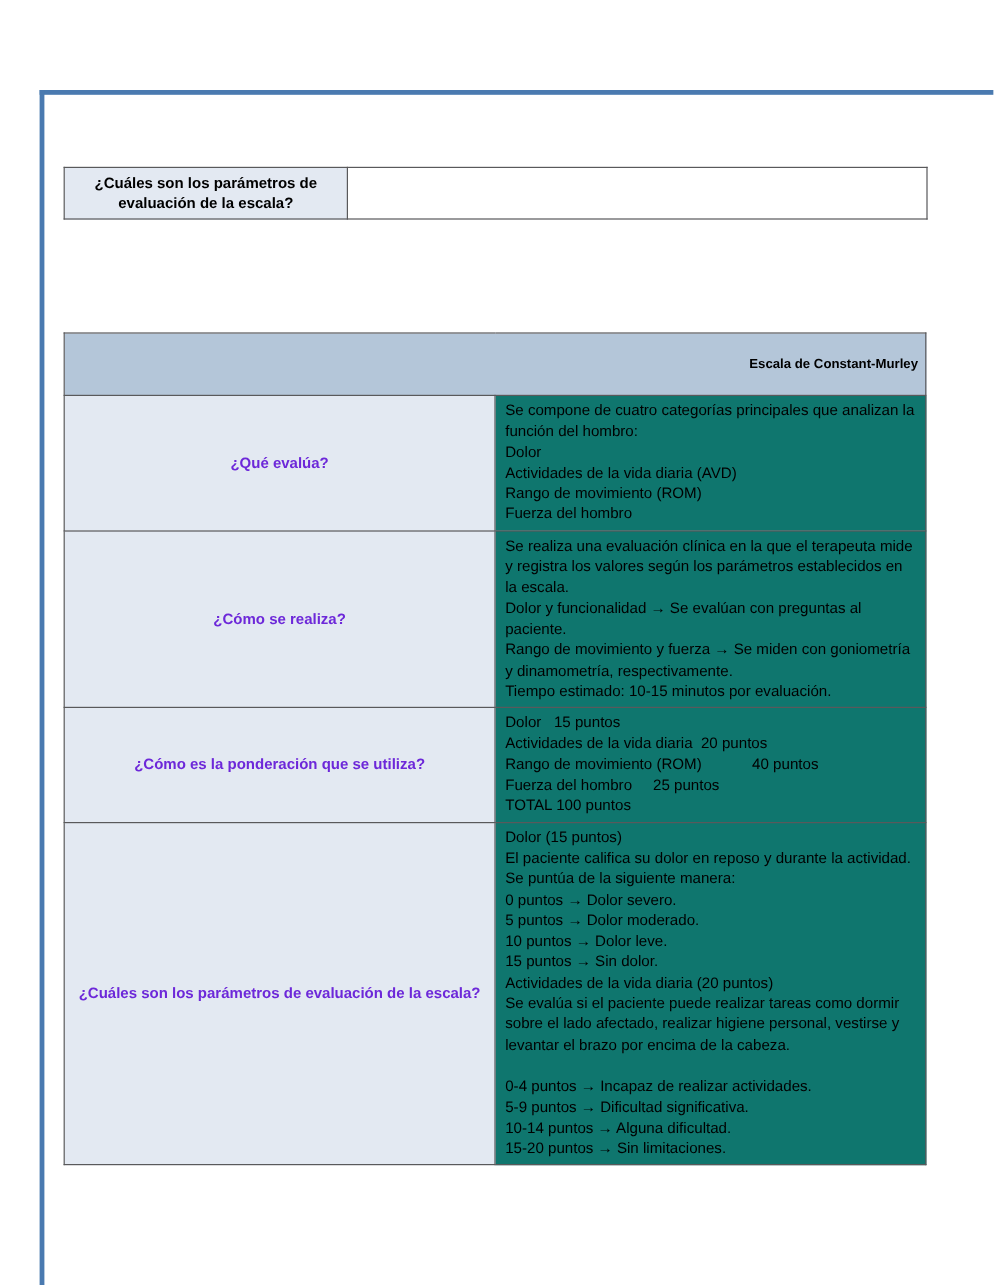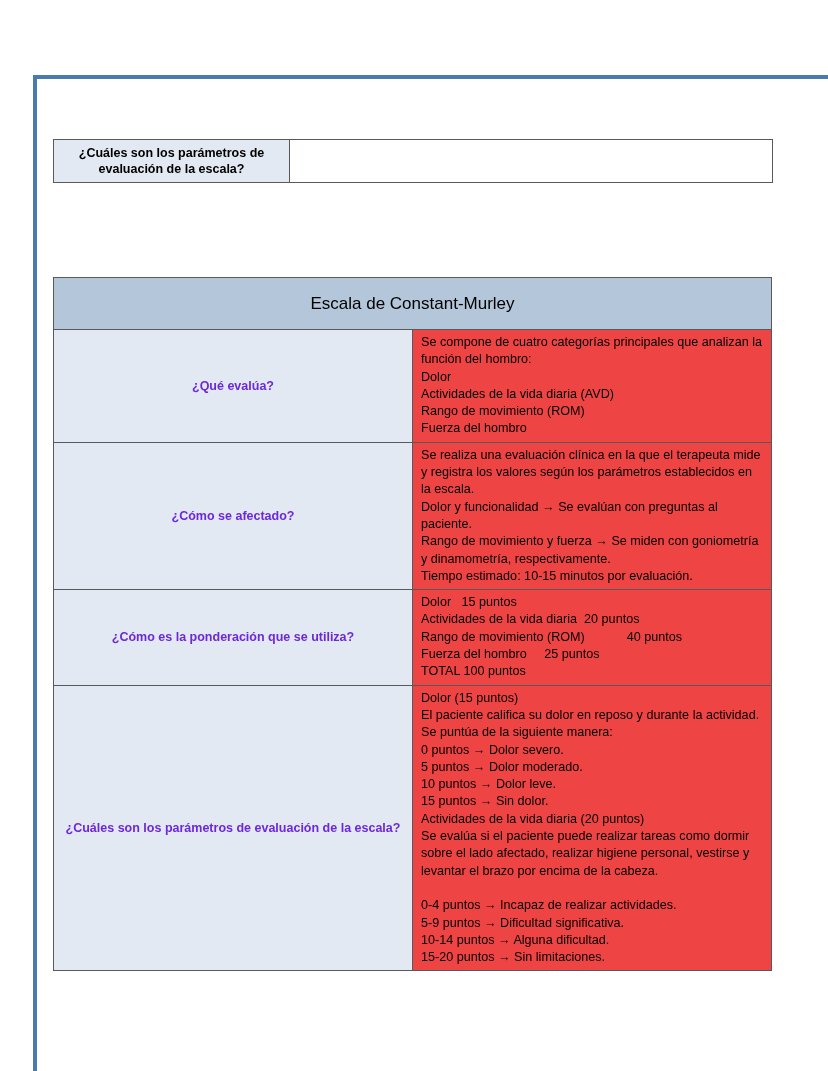--- a/index.html
+++ b/index.html
@@ -74,40 +74,40 @@
 
   
   #main-table {
     position: absolute;
     left: 53px;
     top: 234px;
     width: 719px;
   }
   #main-table td.title-cell {
     background: #b4c6d9;
-    text-align: center;
-    font-weight: normal;
-    font-size: 17px;
+    text-align: right;
+    font-weight: bold;
+    font-size: 11px;
     color: #000;
     height: 52px;
     padding: 6px;
   }
   #main-table td.q-cell {
     width: 236px;
     background: #e3e9f2;
     text-align: center;
     font-weight: bold;
     font-size: 12.5px;
     line-height: 16px;
     color: #6d28d9;
     padding: 6px 8px;
   }
   #main-table td.a-cell {
     width: 483px;
-    background: #ef4444;
+    background: #0f766e;
     text-align: left;
     font-size: 12.6px;
     line-height: 17.3px;
     color: #000;
     vertical-align: top;
     padding: 4px 6px 4px 8px;
     white-space: pre-wrap;
   }
 </style>
 </head>
@@ -133,21 +133,21 @@
       </tr>
       <tr>
         <td class="q-cell">¿Qué evalúa?</td>
         <td class="a-cell">Se compone de cuatro categorías principales que analizan la función del hombro:
 Dolor
 Actividades de la vida diaria (AVD)
 Rango de movimiento (ROM)
 Fuerza del hombro</td>
       </tr>
       <tr>
-        <td class="q-cell">¿Cómo se afectado?</td>
+        <td class="q-cell">¿Cómo se realiza?</td>
         <td class="a-cell">Se realiza una evaluación clínica en la que el terapeuta mide y registra los valores según los parámetros establecidos en la escala.
 Dolor y funcionalidad → Se evalúan con preguntas al paciente.
 Rango de movimiento y fuerza → Se miden con goniometría y dinamometría, respectivamente.
 Tiempo estimado: 10-15 minutos por evaluación.</td>
       </tr>
       <tr>
         <td class="q-cell">¿Cómo es la ponderación que se utiliza?</td>
         <td class="a-cell">Dolor   15 puntos
 Actividades de la vida diaria  20 puntos
 Rango de movimiento (ROM)            40 puntos

